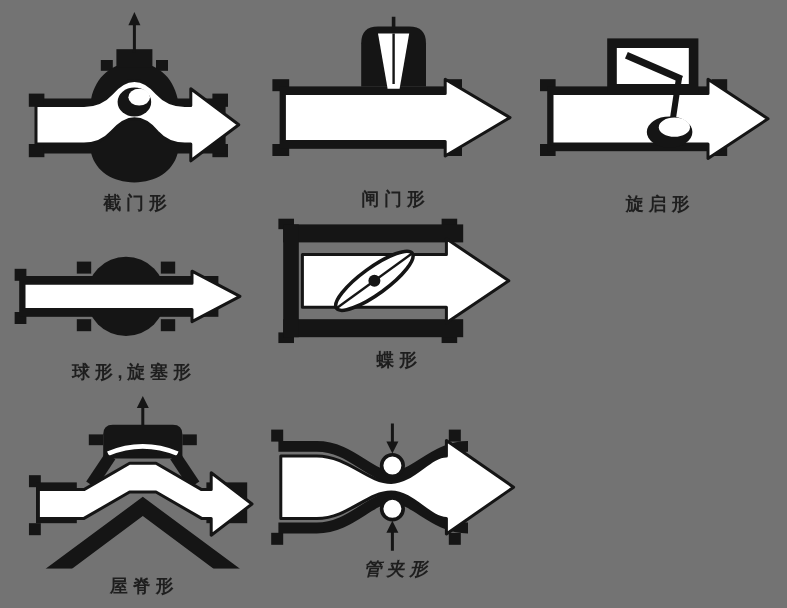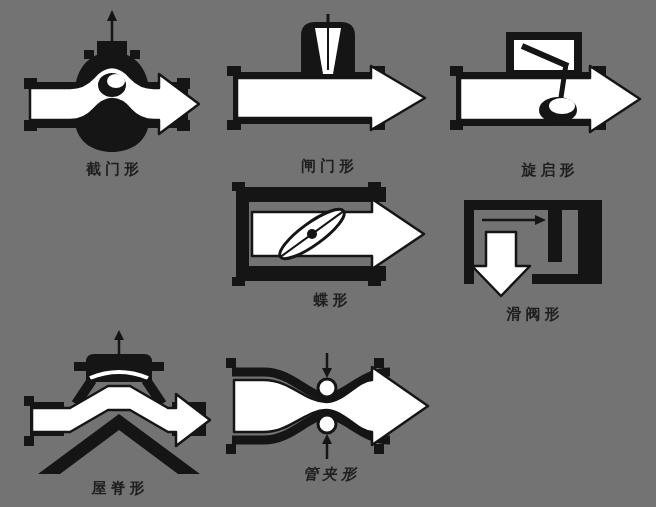--- a/index.html
+++ b/index.html
@@ -76,20 +76,37 @@
       <rect x="66" y="24" width="60" height="30" fill="#fff"></rect>
       <line x1="74" y1="30" x2="120" y2="50" stroke="#151515" stroke-width="6"></line>
       <path fill="#fff" stroke="#151515" stroke-width="2.5" stroke-linejoin="round" d="M12,62 H142 V50 L192,83 L142,116 V104 H12 Z"></path>
       <line x1="118" y1="48" x2="112" y2="88" stroke="#151515" stroke-width="5"></line>
       <ellipse cx="110" cy="94" rx="19" ry="13" fill="#151515"></ellipse>
       <ellipse cx="114" cy="90" rx="13" ry="8" fill="#fff"></ellipse>
     </svg>
     <div class="fig-label">旋启形</div>
   </div>
 
+  <div class="fig" style="left:12px;top:196px;">
+    <svg width="195" height="100" viewBox="0 0 195 100">
+      <g fill="#151515">
+        <rect x="0" y="28" width="10" height="10"></rect>
+          <rect x="0" y="64" width="10" height="10"></rect>
+        <rect x="52" y="22" width="12" height="10"></rect>
+          <rect x="52" y="70" width="12" height="10"></rect>
+        <rect x="122" y="22" width="12" height="10"></rect>
+          <rect x="122" y="70" width="12" height="10"></rect>
+      </g>
+      <rect x="4" y="34" width="62" height="34" fill="#151515"></rect>
+      <rect x="120" y="34" width="50" height="34" fill="#151515"></rect>
+      <circle cx="93" cy="51" r="33" fill="#151515"></circle>
+      <path fill="#fff" stroke="#151515" stroke-width="2.5" stroke-linejoin="round" d="M8,40 H148 V30 L188,51 L148,72 V62 H8 Z"></path>
+    </svg>
+    <div class="fig-label">球形,旋塞形</div>
+  </div>
 
   <div class="fig" style="left:228px;top:182px;">
     <svg width="205" height="104" viewBox="0 0 205 104">
       <g fill="#151515">
         <rect x="4" y="0" width="13" height="9"></rect>
           <rect x="140" y="0" width="13" height="9"></rect>
         <rect x="4" y="95" width="13" height="9"></rect>
           <rect x="140" y="95" width="13" height="9"></rect>
       </g>
       <rect x="8" y="5" width="150" height="15" fill="#151515"></rect>
@@ -98,36 +115,20 @@
       <path fill="#fff" stroke="#151515" stroke-width="2.5" stroke-linejoin="round" d="M24,30 H144 V17 L196,52 L144,87 V74 H24 Z"></path>
       <g transform="rotate(-36 84 52)">
         <ellipse cx="84" cy="52" rx="39" ry="11" fill="#fff" stroke="#151515" stroke-width="3"></ellipse>
         <line x1="45" y1="52" x2="123" y2="52" stroke="#151515" stroke-width="2"></line>
       </g>
       <circle cx="84" cy="52" r="5" fill="#151515"></circle>
     </svg>
     <div class="fig-label">蝶形</div>
   </div>
 
-  <div class="fig" style="left:452px;top:188px;">
-    <svg width="162" height="112" viewBox="0 0 162 112">
-      <g fill="#151515">
-        <rect x="12" y="12" width="138" height="10"></rect>
-        <rect x="12" y="12" width="10" height="84"></rect>
-        <rect x="126" y="12" width="24" height="84"></rect>
-        <rect x="80" y="86" width="70" height="10"></rect>
-        <rect x="12" y="86" width="10" height="10"></rect>
-        <rect x="96" y="22" width="14" height="52"></rect>
-      </g>
-      <line x1="30" y1="32" x2="84" y2="32" stroke="#151515" stroke-width="2.5"></line>
-      <polygon points="94,32 83,27 83,37" fill="#151515"></polygon>
-      <path fill="#fff" stroke="#151515" stroke-width="2.5" stroke-linejoin="round" d="M34,44 H64 V78 H78 L49,108 L20,78 H34 Z"></path>
-    </svg>
-    <div class="fig-label">滑阀形</div>
-  </div>
 
   <div class="fig" style="left:24px;top:330px;">
     <svg width="188" height="144" viewBox="0 0 188 144">
       <line x1="95" y1="30" x2="95" y2="4" stroke="#151515" stroke-width="2.5"></line>
       <polygon points="95,0 90,10 100,10" fill="#151515"></polygon>
       <line x1="95" y1="30" x2="95" y2="46" stroke="#151515" stroke-width="2"></line>
       <path fill="#151515" d="M62,32 Q62,24 70,24 H120 Q128,24 128,32 V52 H62 Z"></path>
       <g fill="#151515">
         <rect x="50" y="32" width="12" height="9"></rect>
           <rect x="128" y="32" width="12" height="9"></rect>

